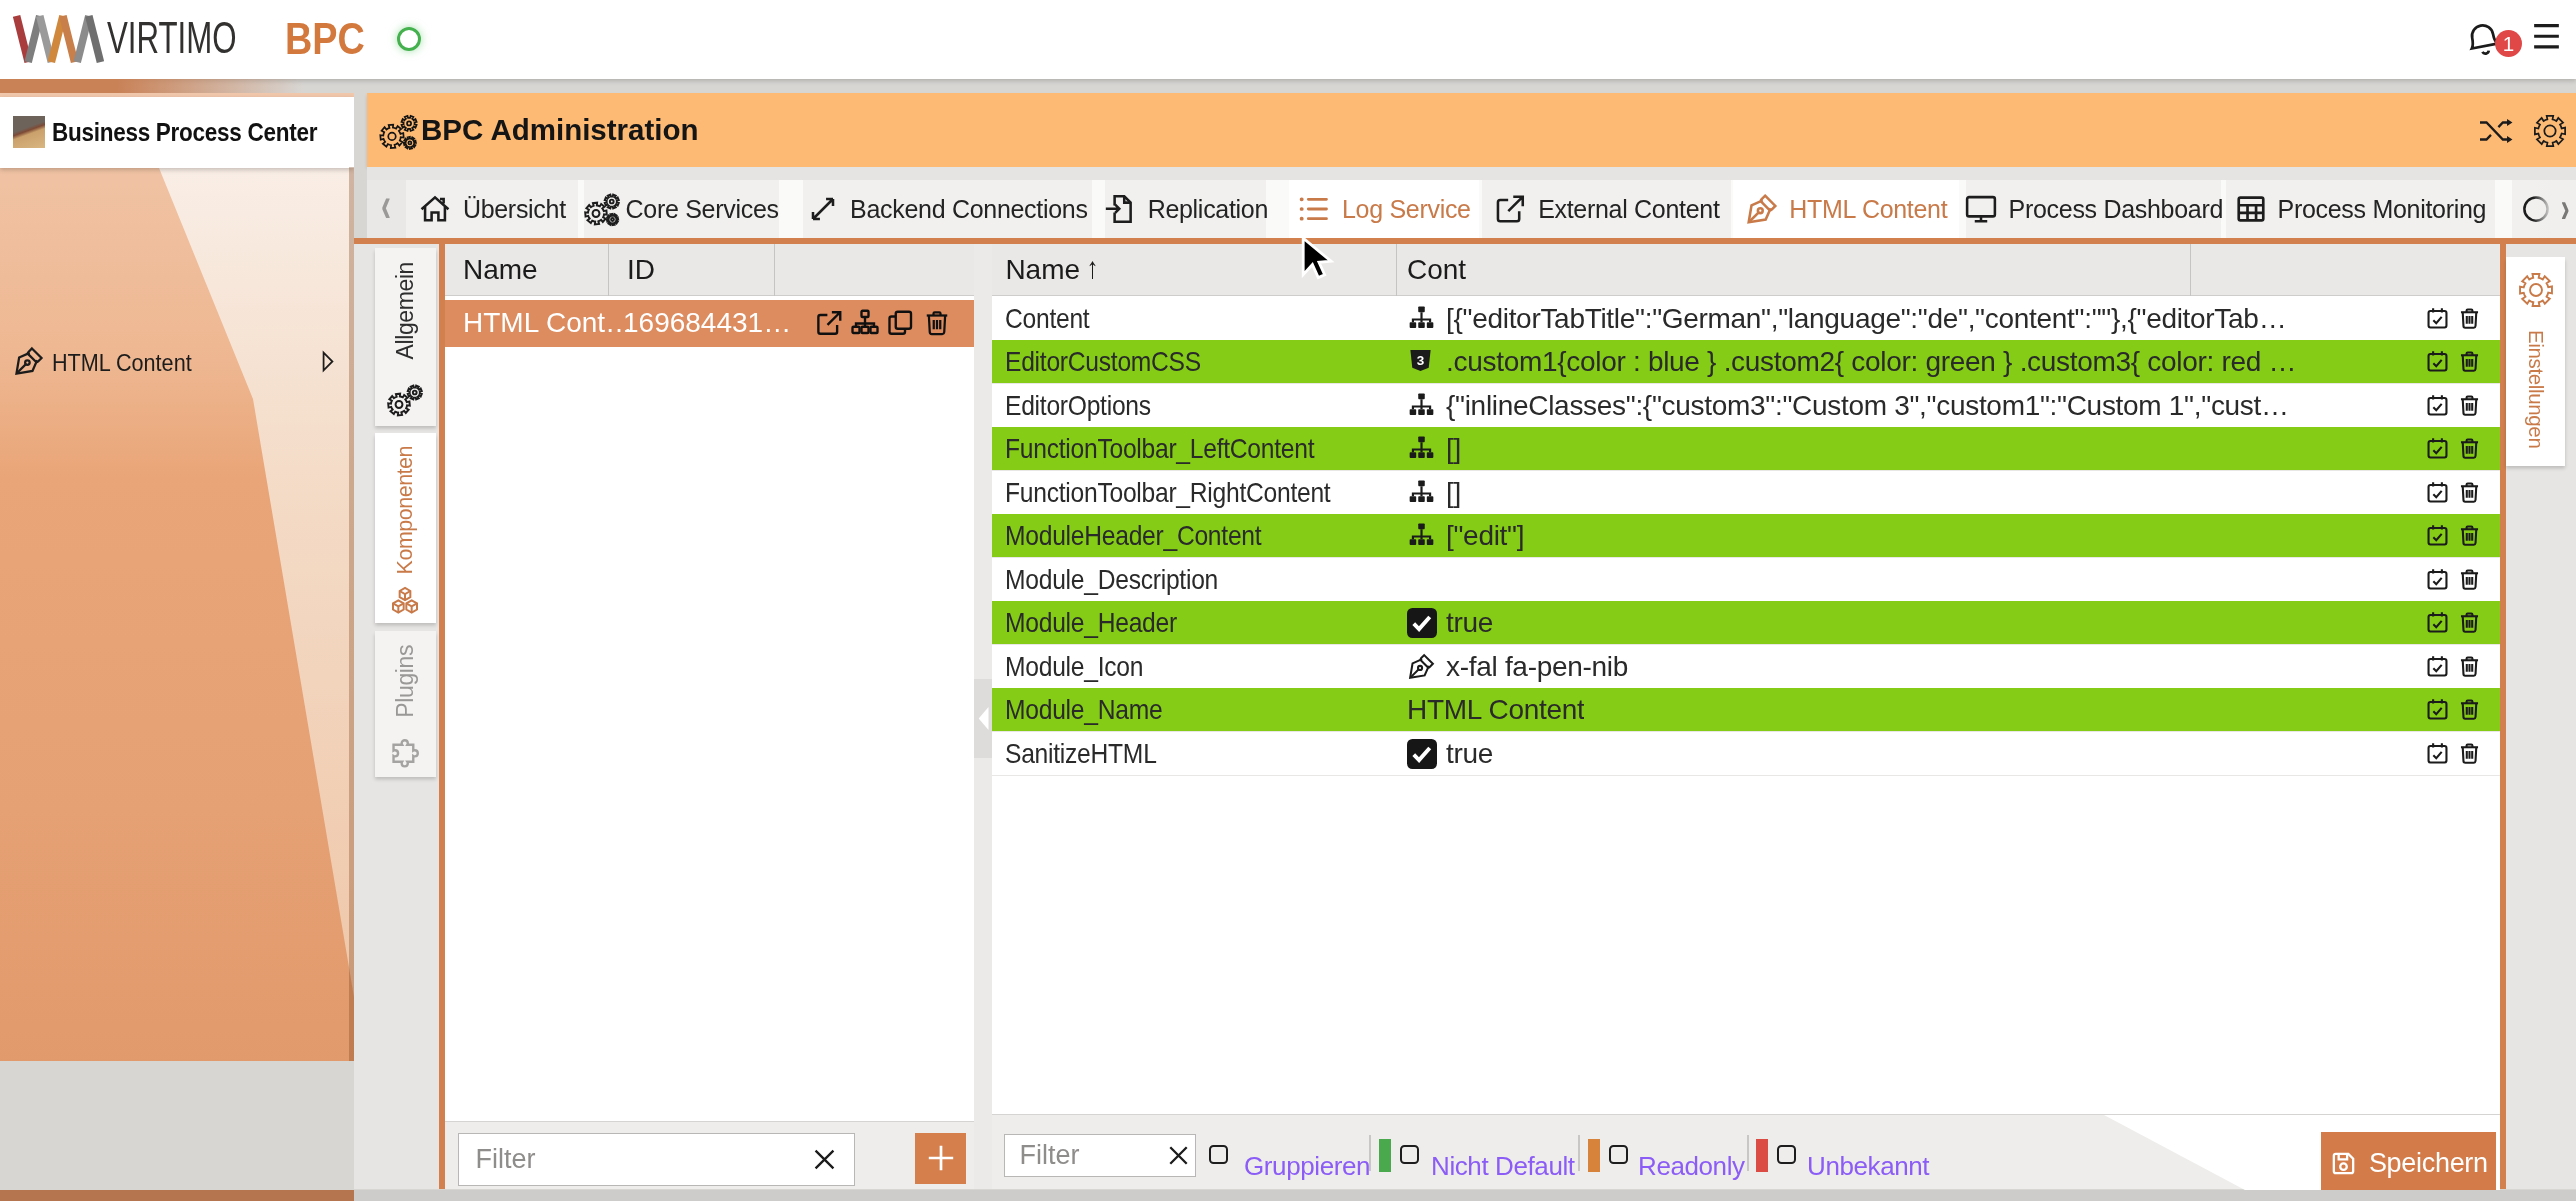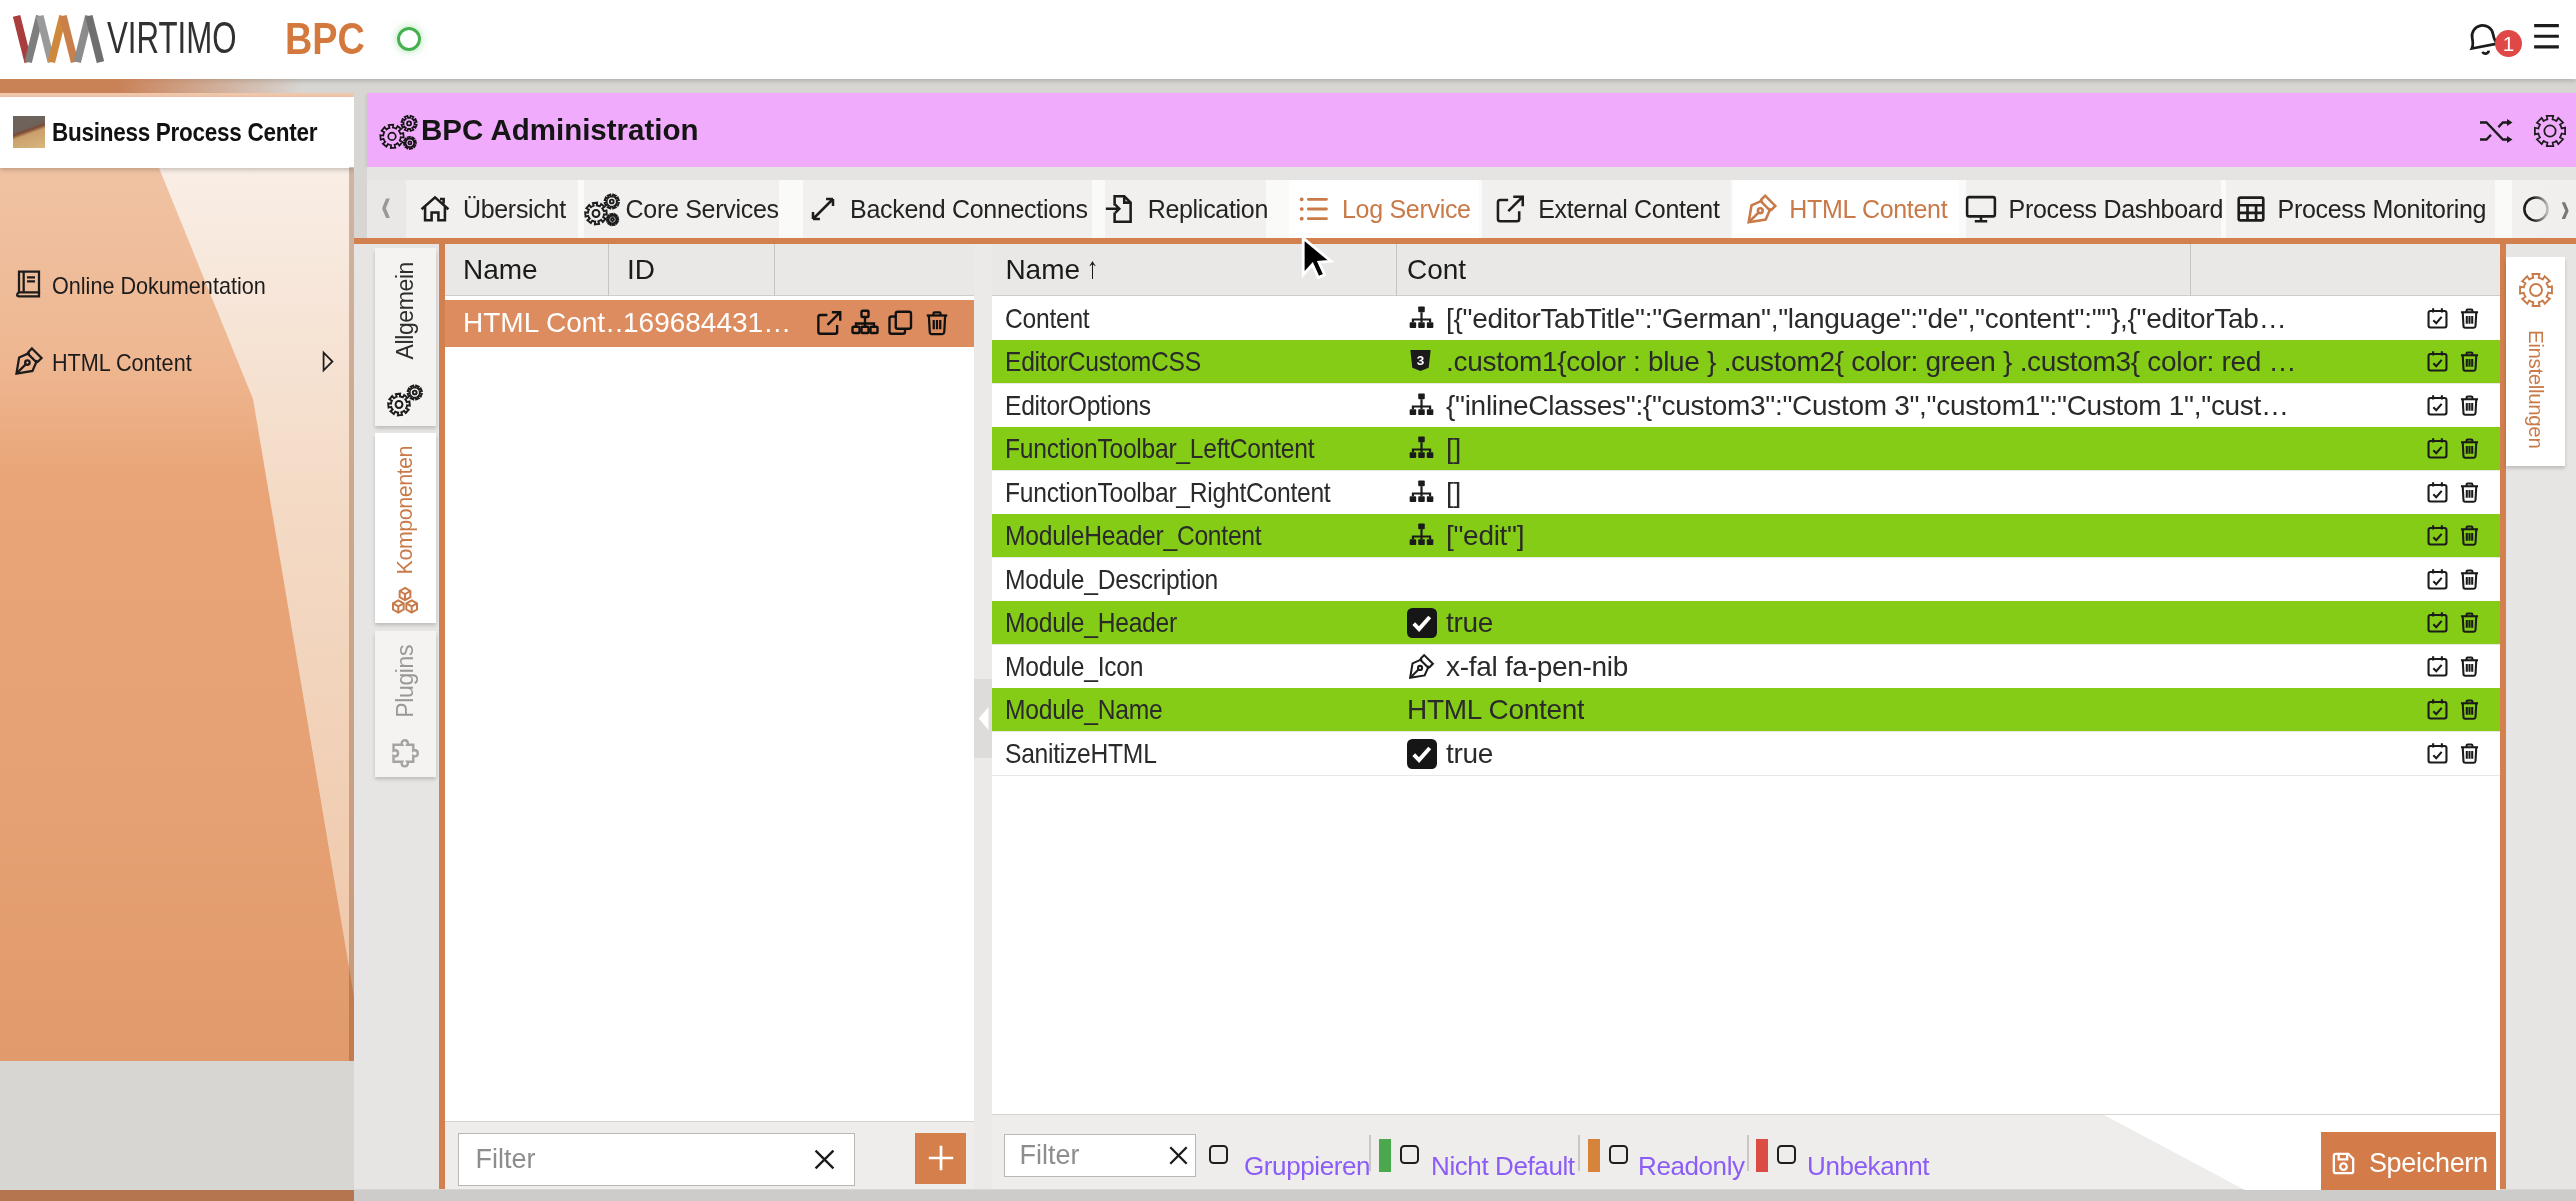--- a/index.html
+++ b/index.html
@@ -15,21 +15,21 @@
 #sb-band{position:absolute;left:0;top:0;width:354px;height:1108px;background:linear-gradient(180deg,#f9eee6 70px,#f4dcc8 376px,#efc7a9 904px);clip-path:polygon(157px 70px,354px 70px,354px 904px,253px 306px)}
 #sb-head{position:absolute;left:0;top:3.6px;width:354px;height:71px;background:#fff;box-shadow:0 1.8px 4.5px rgba(0,0,0,.2)}
 #sb-hicon{position:absolute;left:13.4px;top:19px;width:32px;height:32px;background:linear-gradient(160deg,#6e635b 0,#6e635b 38%,#7d4a35 46%,#caa06b 55%,#d9b680 100%)}
 #sb-head .t{position:absolute;left:52px;top:0;height:71px;line-height:71px;font-weight:700;font-size:25px;letter-spacing:-0.3px;color:#111;white-space:nowrap;transform:scaleX(.9);transform-origin:0 50%}
 .mitem{position:absolute;left:0;width:354px;height:39px;color:#1c1c1c;font-size:25px}
 .mitem .ic{position:absolute;left:12.5px;top:1.8px}
 .mitem .t{position:absolute;left:52px;top:6.3px;white-space:nowrap;font-size:24px;transform:scaleX(.9);transform-origin:0 50%}
 #collapse{position:absolute;left:0;top:1049px;width:352px;height:49px;background:rgba(255,255,255,.45);color:#41332a;font-size:32px;text-align:center;line-height:45px}
 #sb-bottom{position:absolute;left:0;top:1098px;width:354px;height:9.8px;background:#b5754e}
 #sb-edge{position:absolute;left:349px;top:74px;width:5.4px;height:1024px;background:rgba(125,65,25,.33)}
-#mainhead{left:367px;top:93px;width:2209px;height:74px;background:#f0abfc;box-shadow:0 1.8px 3.6px rgba(0,0,0,.12)}
+#mainhead{left:367px;top:93px;width:2209px;height:74px;background:#fdba74;box-shadow:0 1.8px 3.6px rgba(0,0,0,.12)}
 #mainhead .t{position:absolute;left:54px;top:0;height:74px;line-height:74px;font-weight:700;font-size:29.5px;color:#151515}
 #tabunderline{left:354px;top:238px;width:2222px;height:6.3px;background:#d2804e}
 .tab{position:absolute;top:180px;height:58px;background:#f1f0ef;color:#232323;font-size:25px;letter-spacing:-0.3px;display:flex;align-items:center;justify-content:center;gap:10.7px;white-space:nowrap}
 .tab svg{flex-shrink:0}
 .tab.on{background:#fff;color:#c97a49}
 #leftchev{left:375px;top:183px;width:30px;height:45px;color:#9b9997;font-size:50px;line-height:43px;font-weight:700;transform:scaleX(.6)}
 #rightchev{left:2533px;top:180px;width:43px;height:58px;background:linear-gradient(90deg,rgba(243,242,241,0),#f0efee 45%);color:#7a7876;font-size:43px;line-height:54px;font-weight:700;text-align:right;padding-right:3.6px}
 #rchevin{display:inline-block;transform:scaleX(.62);color:#7a7876}
 #lstrip{left:354px;top:244px;width:90px;height:945px;background:#e7e5e3}
 .vtab{position:absolute;left:20.6px;width:61px;background:#f4f3f2;box-shadow:0 2.7px 3.6px rgba(0,0,0,.18)}
@@ -115,31 +115,20 @@
       <path d="M0 3h28M0 15h28M0 27h28"></path>
     </g>
   </svg>
 <div class="abs" id="wedge"></div>
 <div class="abs" id="sidebar">
   <div id="sb-band"></div>
   <div id="sb-head">
       <div id="sb-hicon"></div>
       <div class="t">Business Process Center</div>
     </div>
-  <div class="mitem" style="top:173px">
-      <span class="ic">
-        <svg width="32" height="32" viewBox="0 0 24 24" fill="none" stroke="#1c1c1c" stroke-width="1.7">
-          <path d="M4.5 2.8h15v15.4h-15z"></path>
-          <path d="M8 2.8v15.4"></path>
-          <path d="M10.5 7h6M10.5 10h6"></path>
-          <path d="M4.5 18.2c-.9.6-1.4 1.3-1.4 1.8 0 .7.6 1.2 1.4 1.2h15v-3"></path>
-        </svg>
-      </span>
-      <span class="t">Online Dokumentation</span>
-    </div>
   <div class="mitem" style="top:250px">
       <span class="ic">
         <svg width="32" height="32" viewBox="0 0 24 24" fill="none" stroke="#1c1c1c" stroke-width="1.7">
           <path d="M14.2 2.6l7.2 7.2-2.6 2.6c-.5.5-1.3.5-1.8 0l-5.4-5.4c-.5-.5-.5-1.3 0-1.8z"></path>
           <path d="M12.5 5.9L4.6 9.4 2.6 21.4l12-2 3.5-7.9"></path>
           <path d="M3 21l6.5-6.5"></path>
           <circle cx="10.8" cy="13.2" r="1.7"></circle>
         </svg>
       </span>
       <span class="t">HTML Content</span>

